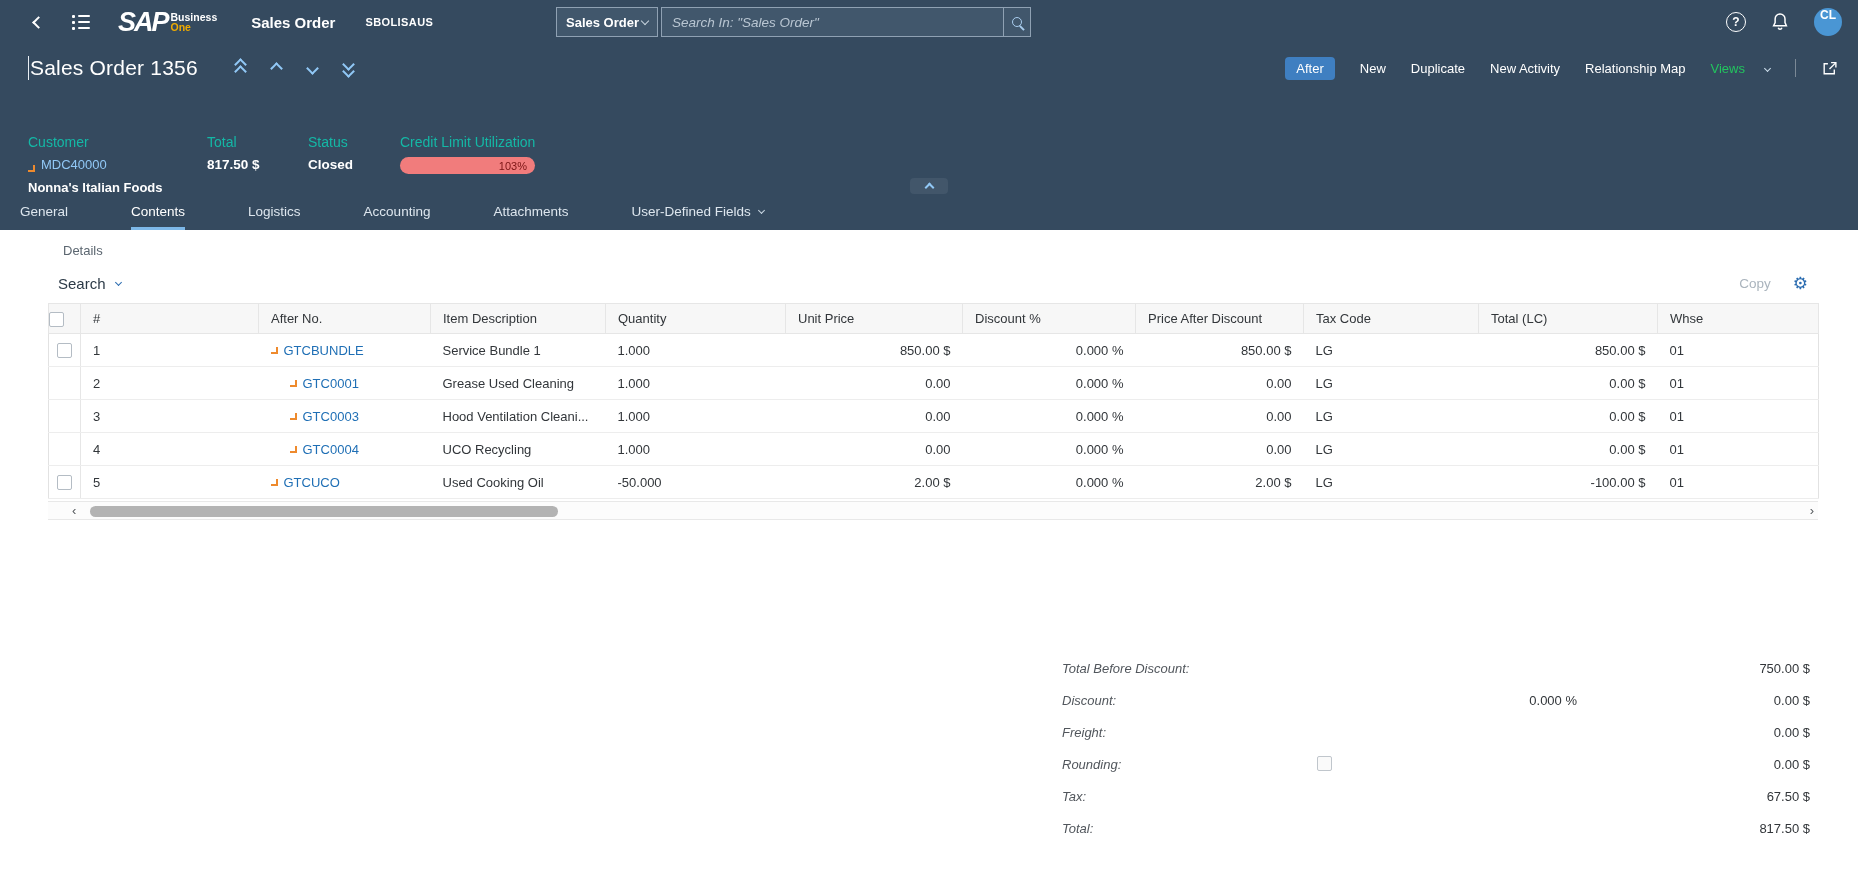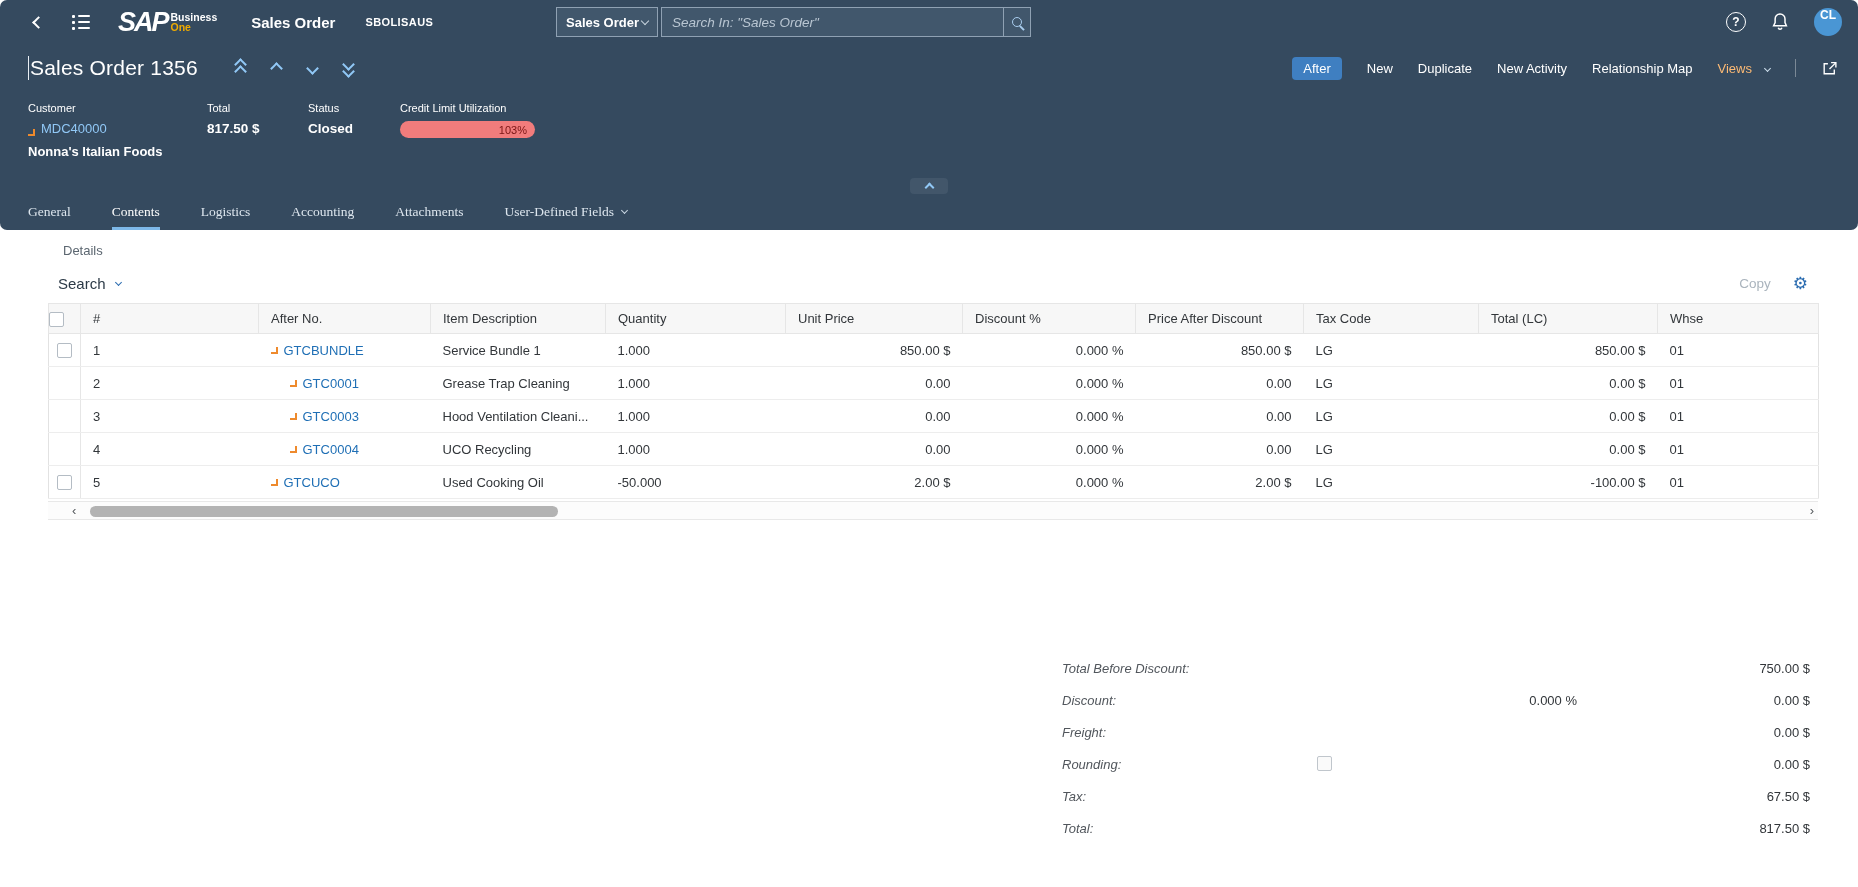--- a/index.html
+++ b/index.html
@@ -1,21 +1,21 @@
 <!DOCTYPE html>
 <html><head>
 <meta charset="utf-8">
 <style>
   * { margin:0; padding:0; box-sizing:border-box; }
   html,body { width:1858px; height:887px; overflow:hidden; background:#fff;
     font-family:"Liberation Sans", sans-serif; }
   .page { width:1858px; height:887px; position:relative; }
 
   
-  .dark-header { background:#354a5f; position:relative; color:#fff;border-radius:7px; }
+  .dark-header { background:#354a5f; position:relative; color:#fff; }
 
   
   .shell { height:44px; display:flex; align-items:center; position:relative; padding:0 12px; }
   .shell-btn { display:flex; align-items:center; justify-content:center; cursor:pointer; }
   .back-btn { margin-left:14px; width:24px; height:24px; }
   .menu-btn { margin-left:22px; width:22px; height:24px; flex-direction:column; gap:3px; align-items:flex-start; }
   .mrow { display:flex; align-items:center; gap:3px; }
   .mdot { width:3px; height:3px; background:#fff; border-radius:1px; }
   .mbar { width:12px; height:2.5px; background:#fff; border-radius:1px; }
 
@@ -60,47 +60,47 @@
   
   .title-row { height:48px; display:flex; align-items:center; padding:0 20px 0 28px; }
   .cursor { display:inline-block; width:1px; height:24px; background:#e8eef4; margin-right:1px; }
   .obj-title { font-size:21px; font-weight:400; color:#fff; letter-spacing:0.2px; }
   .nav-icons { display:flex; align-items:center; gap:27px; margin-left:38px; color:#91c8f6; }
   .nav-icons > span { cursor:pointer; }
 
   .actions { margin-left:auto; display:flex; align-items:center; gap:25px; font-size:13px; }
   .action { color:#fff; cursor:pointer; white-space:nowrap; }
   .action.primary { background:#3f7fc1; padding:4px 11px; border-radius:4px; }
-  .views { display:flex; align-items:center; gap:13px; color:#fdba74; cursor:pointer; }
+  .views { display:flex; align-items:center; gap:20px; color:#22c55e; cursor:pointer; }
   .views .ch { color:#cfe0ee; }
   .act-divider { width:1px; height:18px; background:rgba(255,255,255,0.35); }
   .share-btn { cursor:pointer; display:flex; align-items:center; }
 
   
   .facts { display:flex; padding:10px 0 0 28px; height:102px; }
-  .fact-label { font-size:11px; color:#ffffff; margin-bottom:7px; }
+  .fact-label { font-size:14px; color:#14b8a6; margin-bottom:7px;margin-top:32px; }
   .fact-val { font-size:13.5px; font-weight:700; color:#fff; }
   .fact-customer { width:179px; }
   .fact-total { width:101px; }
   .fact-status { width:92px; }
   .cust-link { display:flex; align-items:flex-end; font-size:13px; margin-bottom:8px; }
   .cust-link a { color:#91c8f6; text-decoration:none; cursor:pointer; }
   .ch.orange { color:#ee8a2d; margin-right:6px; padding:2.5px; border-width:0 2px 2px 0; }
   .cust-name { font-size:13px; font-weight:600; color:#fff; }
   .credit-pill { width:135px; height:17px; border-radius:9px; background:#f17c7c; margin-top:4px;
      display:flex; align-items:center; justify-content:flex-end; padding-right:8px; }
   .credit-pill span { font-size:11px; color:#7a1414; }
 
   .collapse-btn { position:absolute; left:50%; transform:translateX(-50%); bottom:36px; width:38px; height:16px;
      background:#42566a; border-radius:4px; display:flex; align-items:center; justify-content:center;
      color:#91c8f6; cursor:pointer; }
   .collapse-btn .ch { padding:2.5px; border-width:0 2px 2px 0; margin-top:3px; }
 
   
-  .tabs { height:36px; display:flex; align-items:stretch; padding-left:28px; gap:41px; font-size:13.5px;font-family:Liberation Serif, serif; }
+  .tabs { height:36px; display:flex; align-items:stretch; padding-left:20px; gap:63px; font-size:13.5px; }
   .tab { display:flex; align-items:center; gap:8px; color:#dde6ee; cursor:pointer;
      border-bottom:3px solid transparent; padding-top:2px; }
   .tab.active { color:#fff; border-bottom-color:#7db8e8; }
   .tab .ch { color:#c9d7e3; margin-top:-2px; }
 
   
   .content { background:#fff; color:#32363a; }
   .details-label { margin:13px 0 0 63px; font-size:13px; color:#5b6670; }
   .product-row { display:flex; align-items:center; margin:17px 50px 0 58px; }
   .product-sel { display:flex; align-items:center; gap:10px; font-size:15px; color:#2c3a47; cursor:pointer; }
@@ -357,21 +357,21 @@
           <td class="num">850.00 $</td>
           <td>01</td>
         </tr>
         <tr>
           <td class="cb-cell"></td>
           <td>2</td>
           <td class="indent"><span class="item-link">
                 <span class="ch orange"></span>
                 <a>GTC0001</a>
               </span></td>
-          <td>Grease Trap Cleaning</td>
+          <td>Grease Used Cleaning</td>
           <td>1.000</td>
           <td class="num">0.00</td>
           <td class="num">0.000 %</td>
           <td class="num">0.00</td>
           <td>LG</td>
           <td class="num">0.00 $</td>
           <td>01</td>
         </tr>
         <tr>
           <td class="cb-cell"></td>

